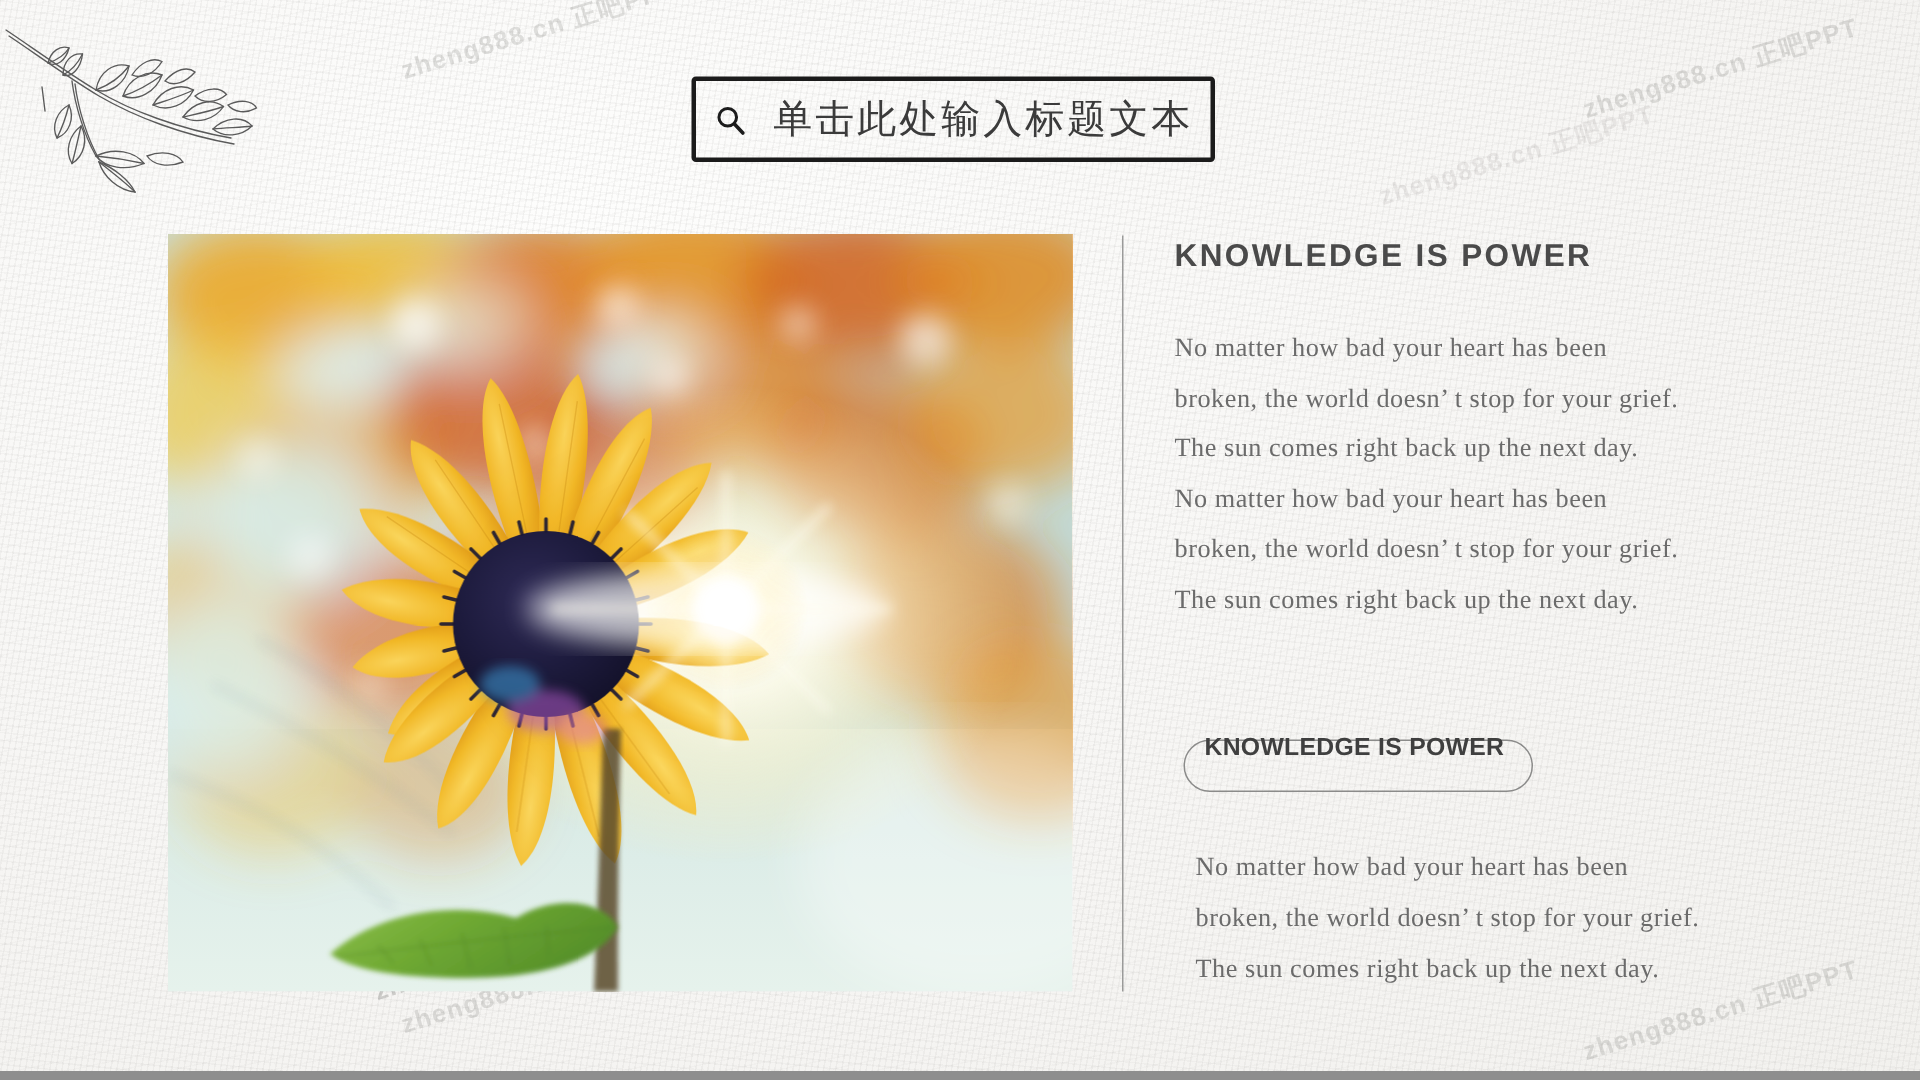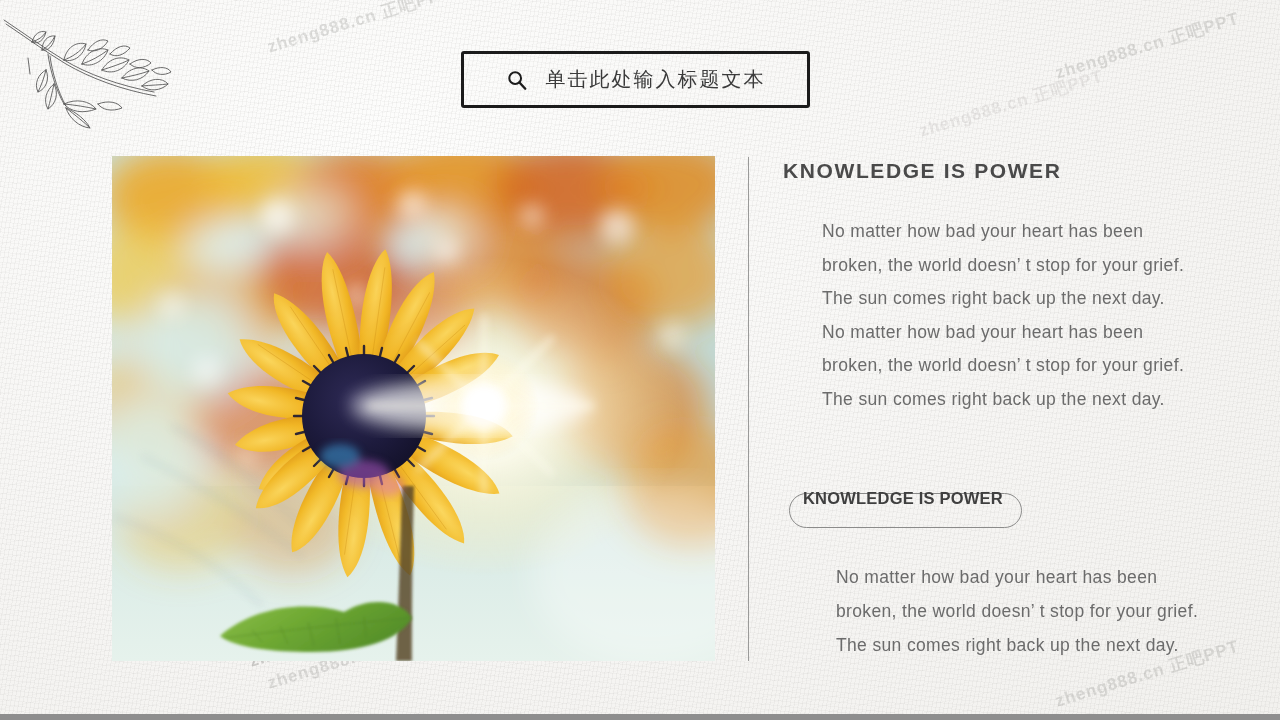--- a/index.html
+++ b/index.html
@@ -88,21 +88,21 @@
     gap: 18px;
     box-sizing: border-box;
   }
   .search-icon {
     width: 22px;
     height: 22px;
     flex: 0 0 auto;
     display: block;
   }
   .title-text {
-    font-size: 20px;
+    font-size: 26px;
     color: #3b3b3b;
     letter-spacing: 2px;
     font-family: "DejaVu Sans", "Liberation Sans", sans-serif;
     white-space: nowrap;
   }
 
   
   .photo {
     position: absolute;
     left: 112px;
@@ -141,22 +141,21 @@
   }
   .body-block {
     margin-top: 32px;
   }
   .body-line {
     font-size: 17.5px;
     color: #6b6b6b;
     letter-spacing: 0.35px;
     line-height: 33.5px;
     white-space: nowrap;
-    font-family: Liberation Sans, sans-serif;
-    margin-left: 39px;
+    font-family: Liberation Serif, serif;
   }
 
   
   .pill-box {
     position: absolute;
     left: 789px;
     top: 493px;
     width: 233px;
     height: 35px;
     border: 1.3px solid #8b8b8a;

